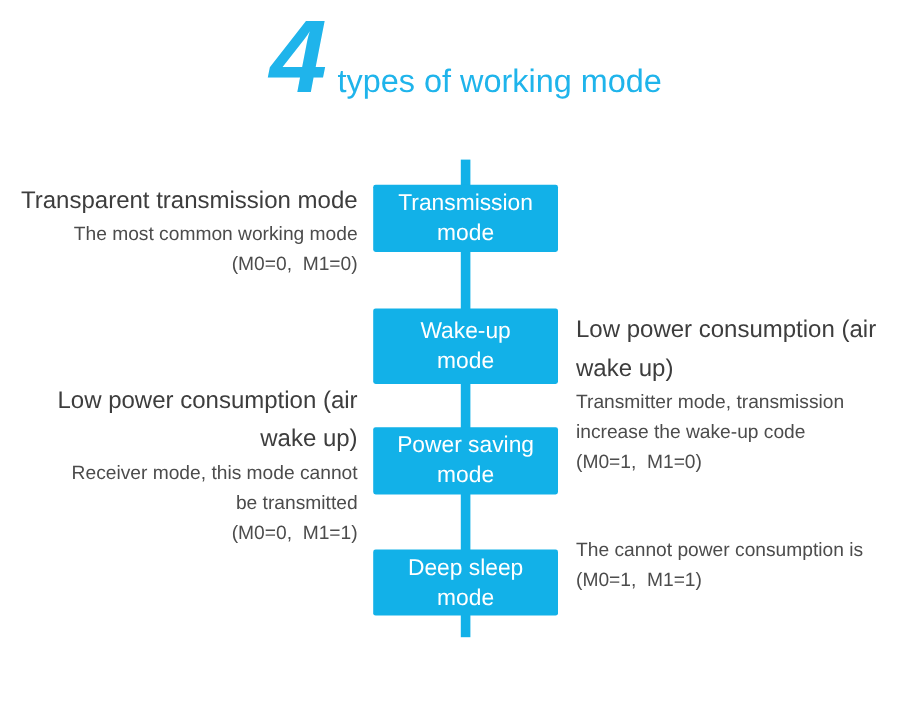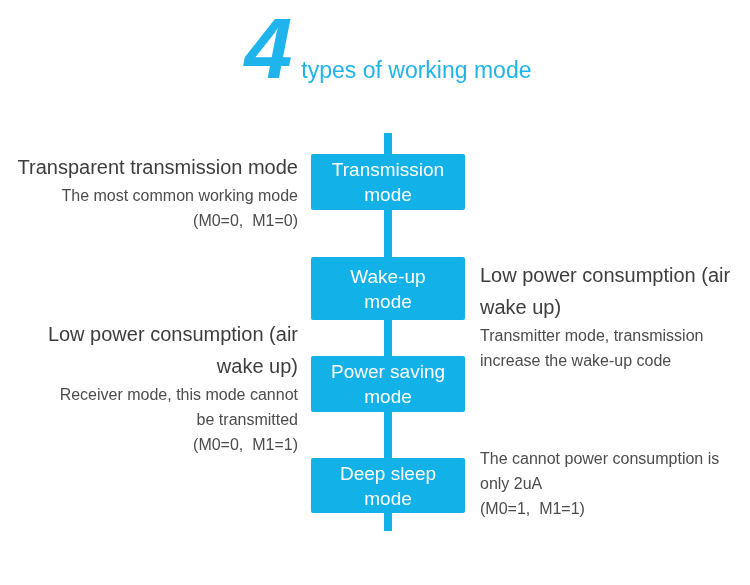--- a/index.html
+++ b/index.html
@@ -27,21 +27,21 @@
     white-space: nowrap;
   }
   .big4 {
     font-size: 86px;
     line-height: 80px;
     font-weight: bold;
     font-style: italic;
     margin-right: 9px;
   }
   .title-text {
-    font-size: 23px;
+    font-size: 27px;
     font-weight: 400;
   }
 
   
   .vline {
     position: absolute;
     left: 384px;
     top: 133px;
     width: 8px;
     height: 398px;
@@ -127,28 +127,28 @@
   <div class="desc desc-left desc-1">
     <div class="desc-heading">Transparent transmission mode</div>
     <div class="desc-line">The most common working mode</div>
     <div class="desc-code">(M0=0,  M1=0)</div>
   </div>
 
   <div class="desc desc-right desc-2">
     <div class="desc-heading">Low power consumption (air wake up)</div>
     <div class="desc-line">Transmitter mode, transmission</div>
     <div class="desc-line">increase the wake-up code</div>
+    <div class="desc-code">(M0=1,  M1=0)</div>
   </div>
 
   <div class="desc desc-left desc-3">
     <div class="desc-heading">Low power consumption (air wake up)</div>
     <div class="desc-line">Receiver mode, this mode cannot</div>
     <div class="desc-line">be transmitted</div>
     <div class="desc-code">(M0=0,  M1=1)</div>
   </div>
 
   <div class="desc desc-right desc-4">
     <div class="desc-line">The cannot power consumption is</div>
-    <div class="desc-line">only 2uA</div>
     <div class="desc-code">(M0=1,  M1=1)</div>
   </div>
 
 </div>
 
 </body></html>

